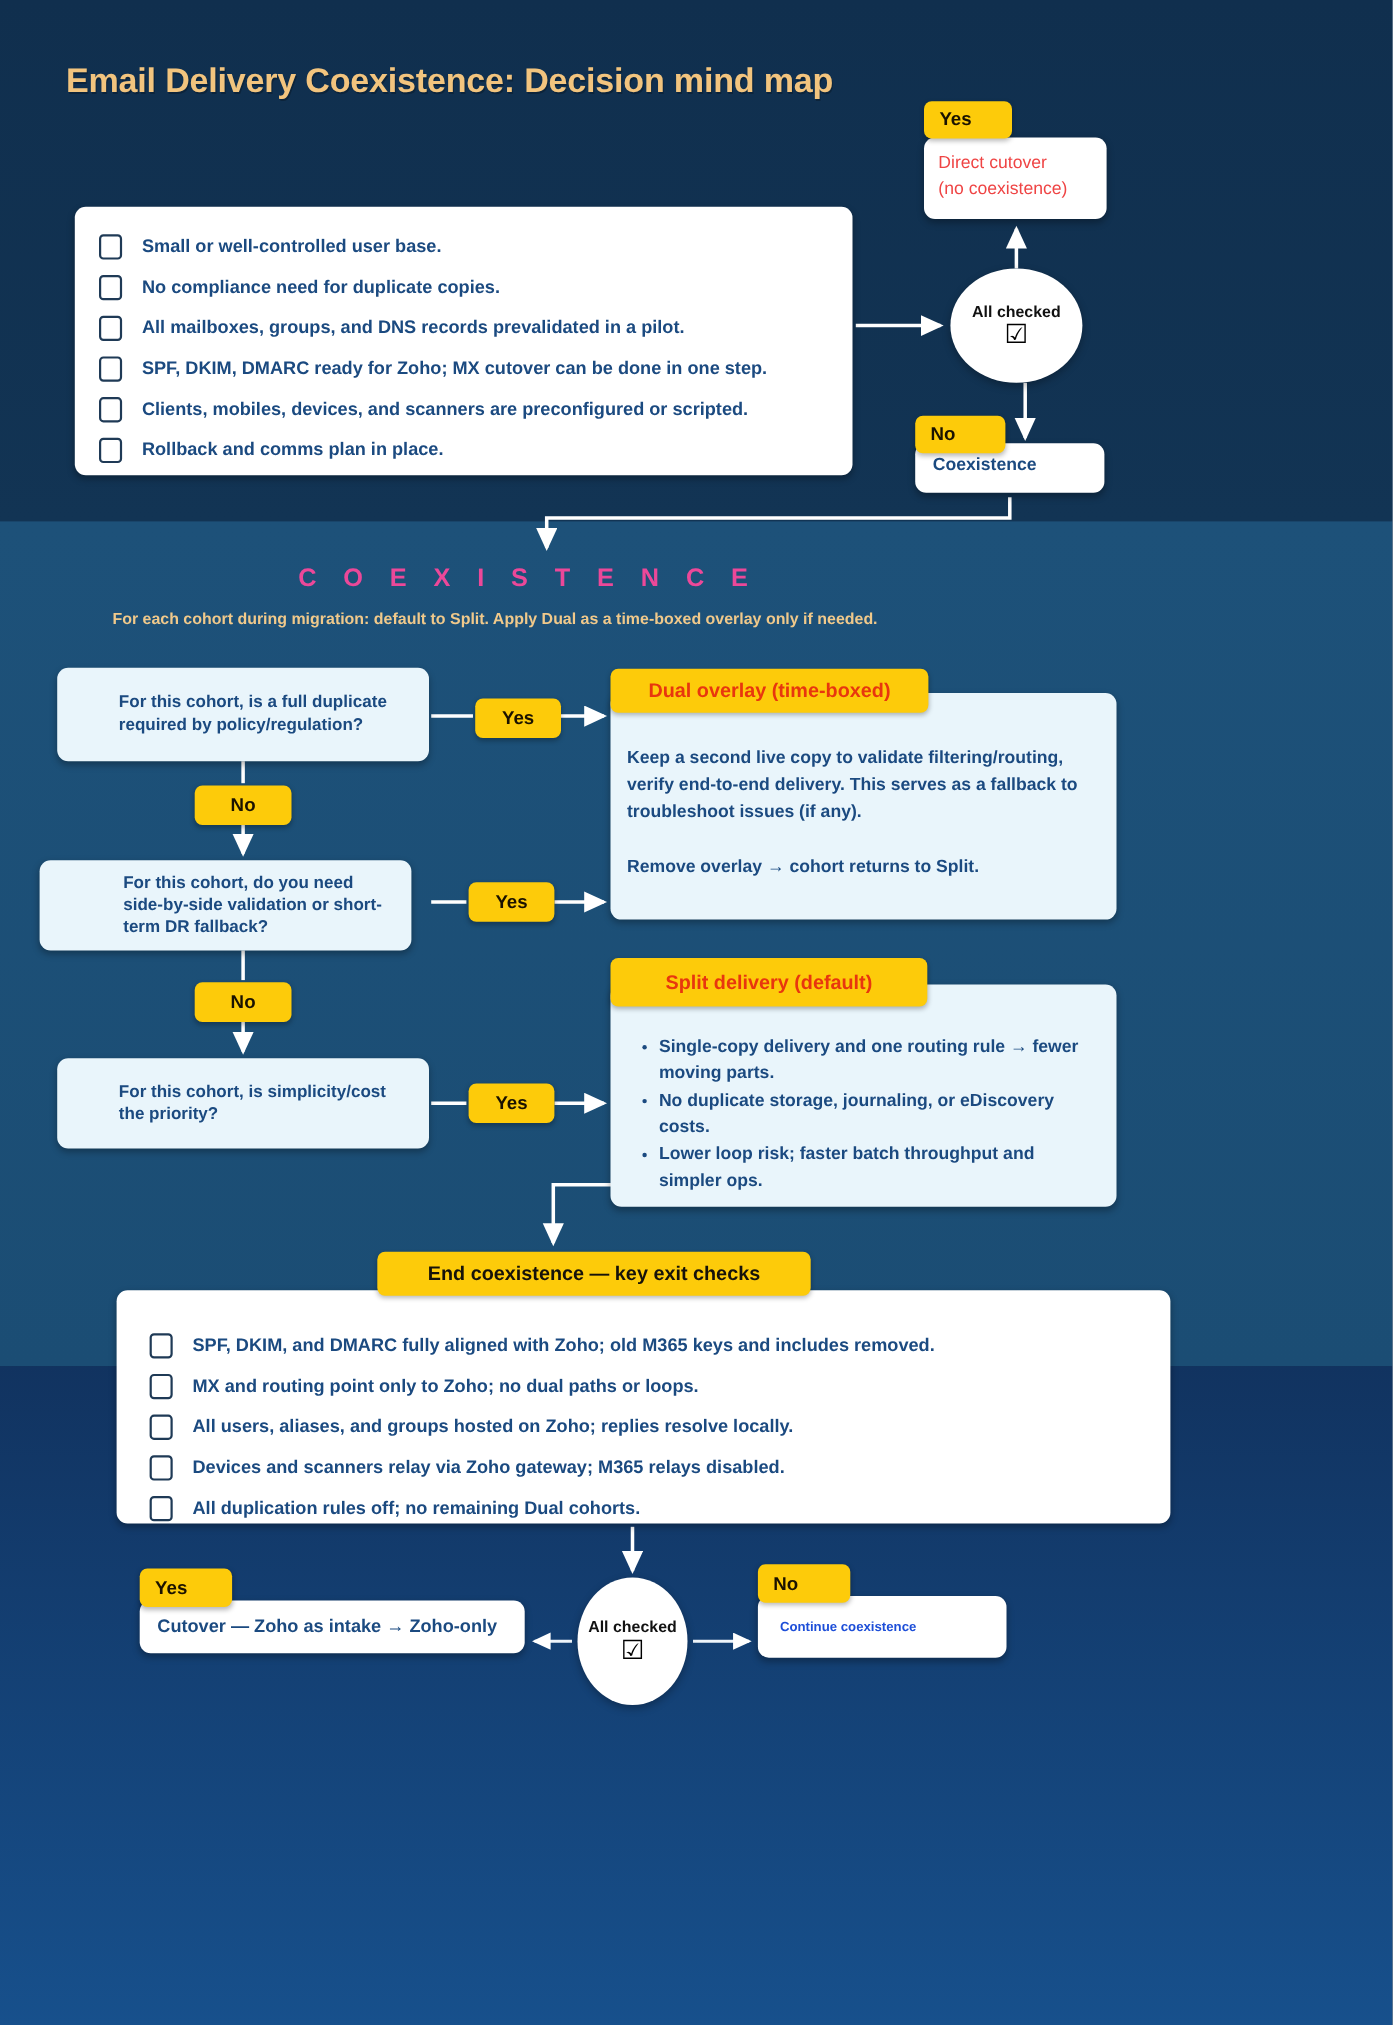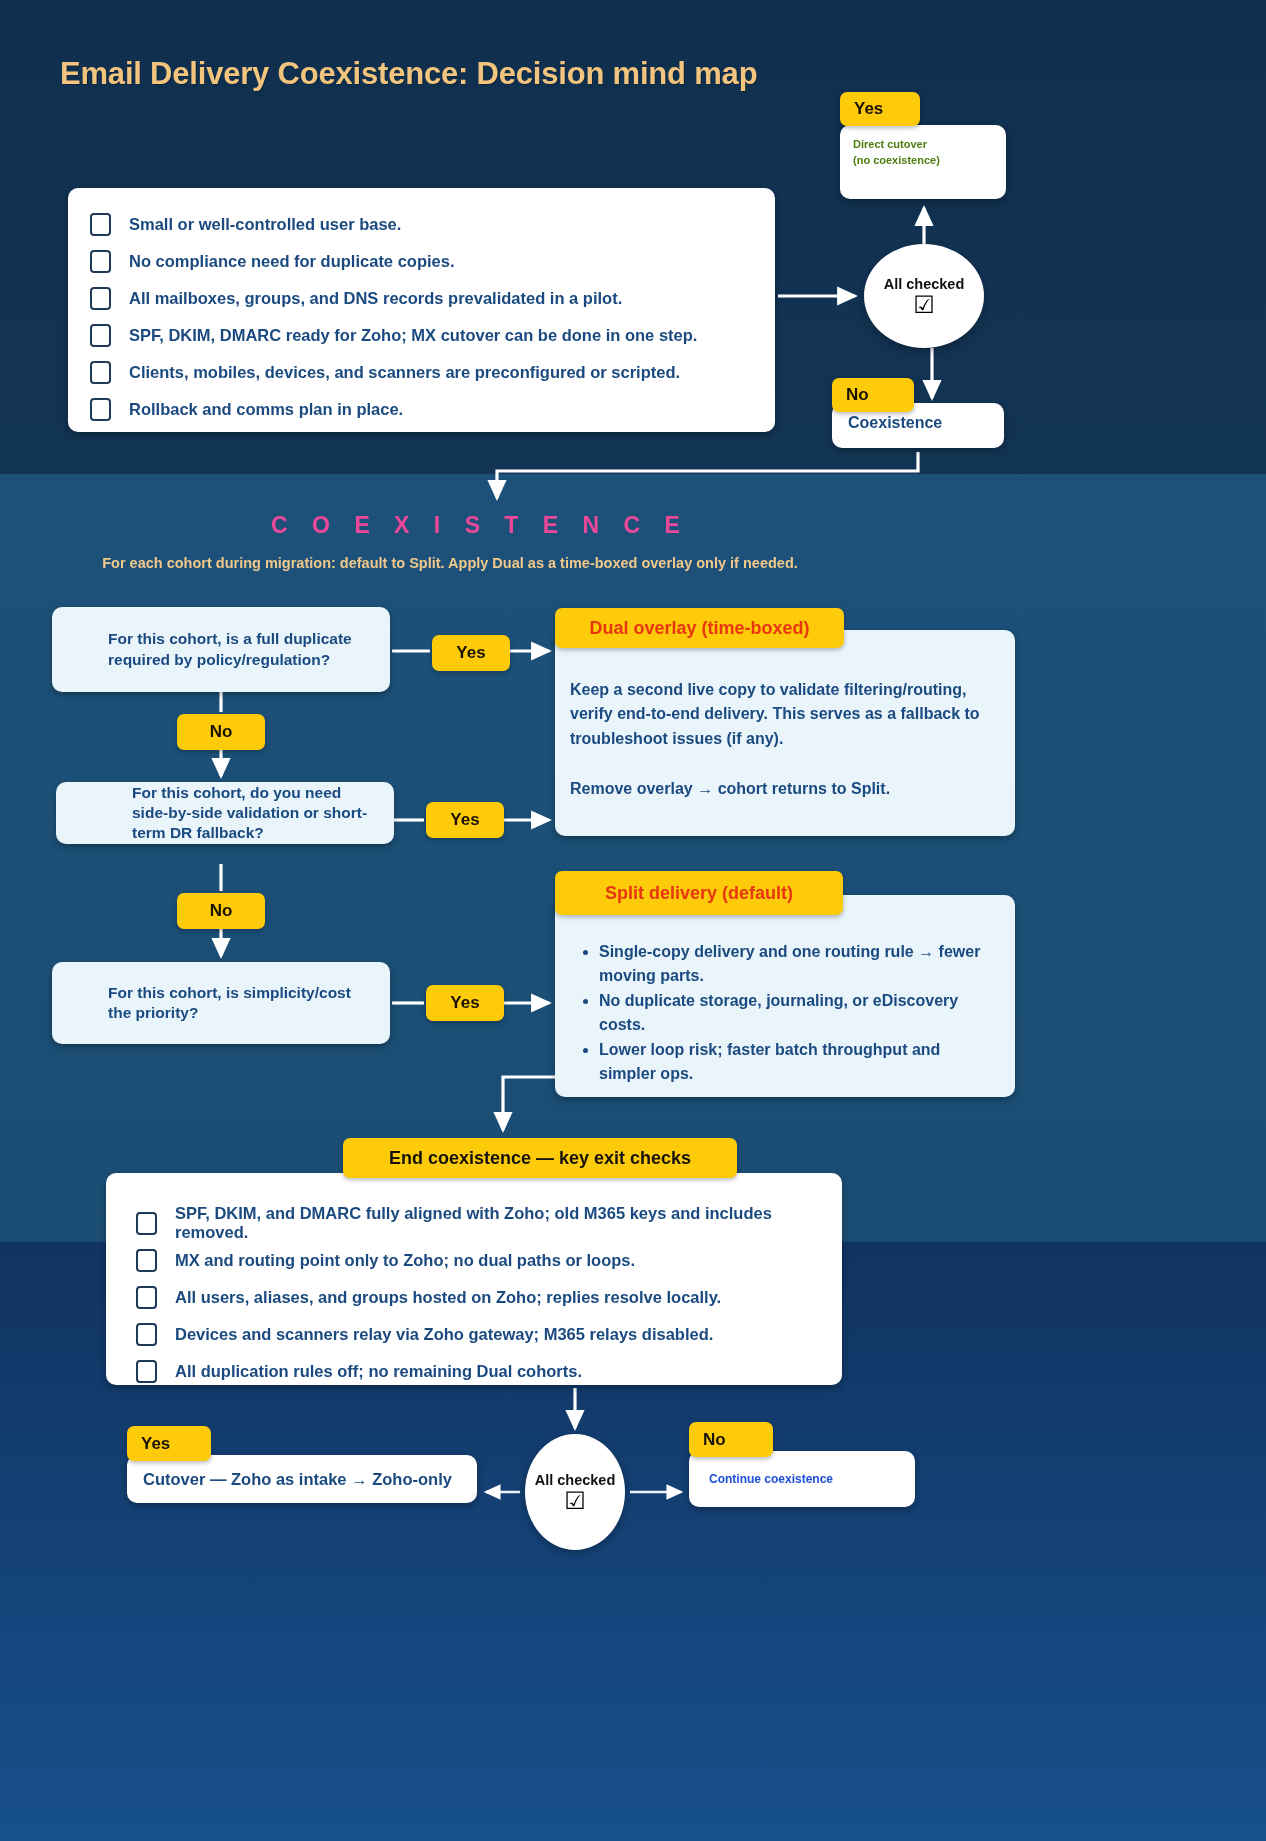--- a/index.html
+++ b/index.html
@@ -62,21 +62,21 @@
     background: #fff; margin-right: 18px;
   }
   .chk-label { color: #1b4a80; font-size: 16.5px; font-weight: bold; }
 
   
   #yes-tab-top { left: 840px; top: 92px; width: 80px; height: 34px; padding-left: 14px; font-size: 17px; }
   #direct-cutover-card {
     left: 840px; top: 125px; width: 166px; height: 74px;
     padding: 12px 13px 0 13px;
   }
-  #direct-cutover-card .line { color: #4d7c0f; font-size: 11px; font-weight: bold; line-height: 1.45; }
+  #direct-cutover-card .line { color: #ef4444; font-size: 16px; font-weight: normal; line-height: 1.45; }
 
   
   #circle-top {
     left: 864px; top: 244px; width: 120px; height: 104px;
     background: #fff; border-radius: 50%;
     display: flex; flex-direction: column; align-items: center; justify-content: center;
     box-shadow: 0 3px 8px rgba(0,0,0,.3);
   }
   .circle-label { font-size: 14.5px; font-weight: bold; color: #111; }
   .tick-icon { font-size: 24px; line-height: 1; color: #000; margin-top: 1px; }
@@ -99,21 +99,21 @@
   #coexistence-sub {
     left: 0; top: 555px; width: 900px;
     text-align: center;
     color: #f0c98b; font-size: 14.5px; font-weight: bold;
   }
 
   
   .q-card { width: 338px; padding: 18px 20px; }
   .q-card .q-text { color: #1b4a80; font-size: 15.5px; font-weight: bold; line-height: 1.3; margin-left: 36px; }
   #q1 { left: 52px; top: 607px; height: 85px; display:flex; align-items:center; }
-  #q2 { left: 56px; top: 782px; height: 62px; display:flex; align-items:center;padding-left:40px; }
+  #q2 { left: 36px; top: 782px; height: 82px; display:flex; align-items:center;padding-left:40px; }
   #q3 { left: 52px; top: 962px; height: 82px; display:flex; align-items:center; }
 
   
   .no-mid { width: 88px; height: 36px; justify-content: center; font-size: 17px; }
   #no-mid-1 { left: 177px; top: 714px; }
   #no-mid-2 { left: 177px; top: 893px; }
 
   
   .yes-mid { width: 78px; height: 36px; justify-content: center; font-size: 17px; }
   #yes-mid-1 { left: 432px; top: 635px; }
@@ -141,21 +141,21 @@
   #split-card li { color: #1b4a80; font-size: 16px; font-weight: bold; line-height: 1.5; margin-bottom: 1px; }
 
   
   #end-pill {
     left: 343px; top: 1138px; width: 394px; height: 40px;
     justify-content: center; font-size: 18px; color: #16120a;
   }
 
   
   #bottom-checklist {
-    left: 106px; top: 1173px; width: 736px; height: 212px;
+    left: 106px; top: 1173px; width: 958px; height: 212px;
     padding: 32px 22px 0 30px;
   }
   #bottom-checklist .chk-row { height: 36px; }
   #bottom-checklist .chk-label { font-size: 16.5px; }
 
   
   #ellipse-bottom {
     left: 525px; top: 1434px; width: 100px; height: 116px;
     background: #fff; border-radius: 50%;
     display: flex; flex-direction: column; align-items: center; justify-content: center;

